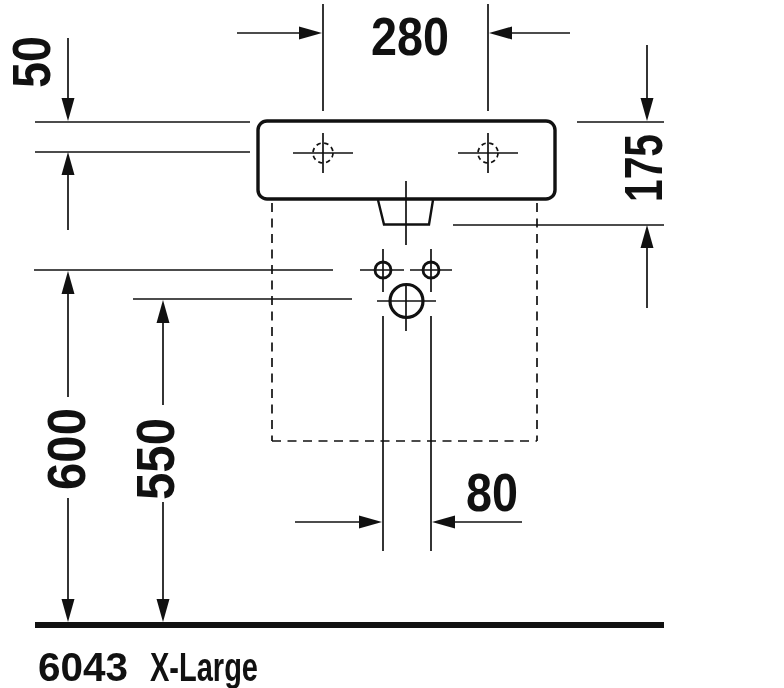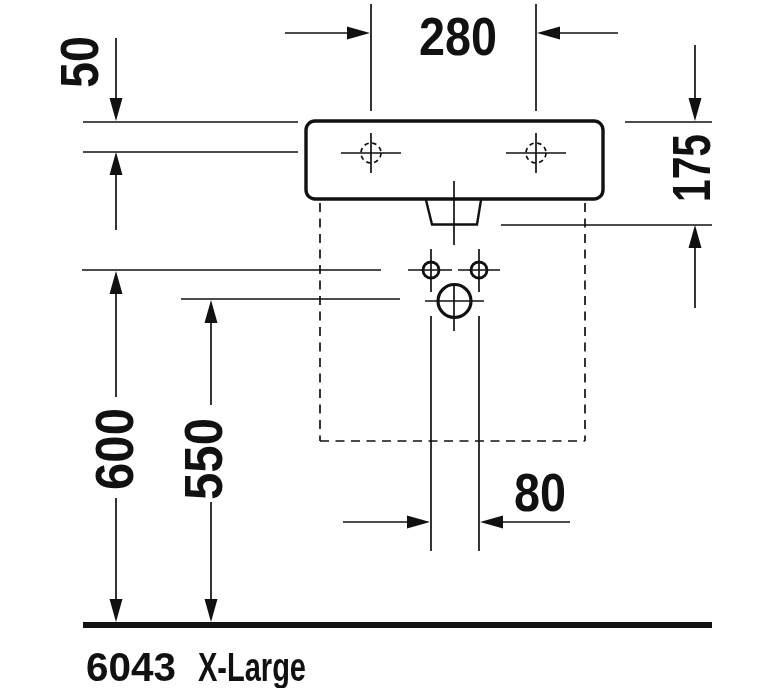--- a/index.html
+++ b/index.html
@@ -1,16 +1,16 @@
 <!DOCTYPE html>
 <html><head>
 <meta charset="utf-8">
 <style>
   html,body{margin:0;padding:0;background:#ffffff;}
-  #stage{position:relative;width:664px;height:688px;background:#ffffff;overflow:hidden;padding-left:48px;}
+  #stage{position:relative;width:664px;height:688px;background:#ffffff;overflow:hidden;}
   svg{display:block;}
   svg line,svg path,svg rect,svg circle{stroke:#111111;fill:none;stroke-linecap:butt;}
   .s2{stroke-width:1.7;}
   .s24{stroke-width:2.4;}
   .s28{stroke-width:2.8;}
   .s32{stroke-width:3.2;}
   .s34{stroke-width:3.4;}
   .floor{stroke-width:6;}
   .dsh{stroke-dasharray:9 6.5;}
   .dshc{stroke-dasharray:4.5 3.5;}

